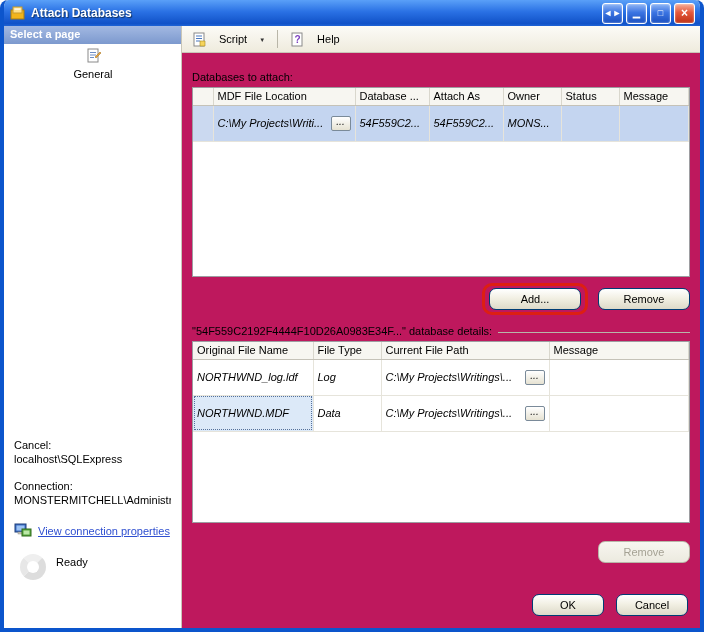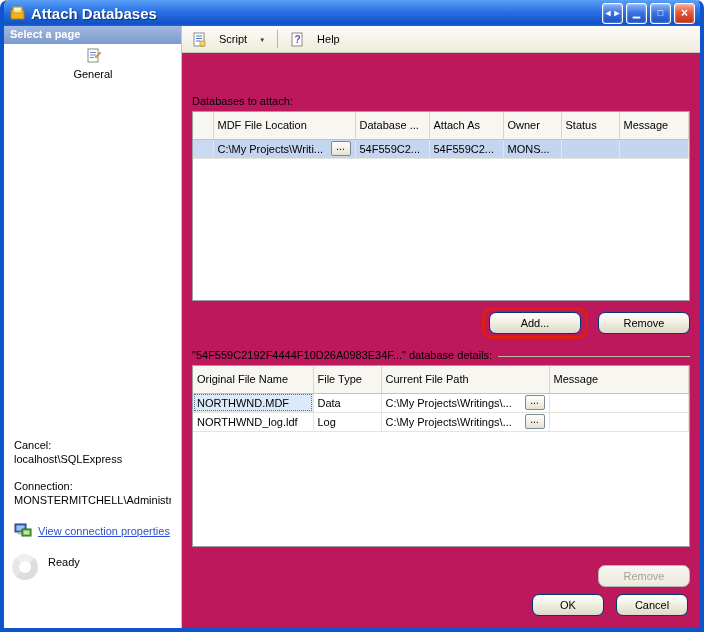--- a/index.html
+++ b/index.html
@@ -21,21 +21,21 @@
   }
   
   .titlebar {
     height:26px; flex:0 0 26px;
     background:linear-gradient(#5AA0F8,#2A71E4 45%,#1152C8 90%,#1E63D6);
     display:flex; align-items:center;
     padding:0 5px 0 6px; gap:5px;
     border-radius:5px 5px 0 0;
   }
   .titlebar .title {
-    color:#fff; font-weight:bold; font-size:15px;
+    color:#fff; font-weight:bold; font-size:12px;
     text-shadow:1px 1px 1px #12315E;
     flex:1; white-space:nowrap; overflow:hidden;
   }
   .tb-btns { display:flex; gap:3px; }
   .tbtn {
     width:21px; height:21px;
     border:1px solid #FFFFFF;
     border-radius:3px;
     background:linear-gradient(#8FB5F5,#3B74E2 45%,#1B50C0);
     color:#fff; font-size:9px; font-weight:bold;
@@ -64,21 +64,21 @@
     white-space:nowrap;
   }
   .general-item { display:flex; align-items:center; gap:5px; padding:4px 4px 4px 5px;flex-direction:column; }
   .sidebar-spacer { flex:1; }
   .conn-block { padding:8px 10px 6px 10px; line-height:14px; }
   .conn-label { margin-top:4px; }
   .conn-value { white-space:nowrap; overflow:hidden; }
   .conn-gap { height:9px; }
   .link-row { display:flex; align-items:center; gap:6px; margin-top:16px; }
   .link { color:#2F4FD0; text-decoration:underline; cursor:pointer; white-space:nowrap; }
-  .progress-block { padding:10px 8px; display:flex; gap:10px; align-items:flex-start; flex:0 0 84px;border-radius:22px; }
+  .progress-block { padding:10px 16px; display:flex; gap:10px; align-items:flex-start; flex:0 0 84px;border-radius:22px; }
   .spinner {
     width:26px; height:26px; border-radius:50%;
     border:7px solid #DDDDDD;
     border-top-color:#EFEFEF; border-left-color:#E7E7E7;
   }
   .progress-status { padding-top:2px; }
   
   .main { flex:1; display:flex; flex-direction:column; min-width:0; }
   .toolbar {
     height:27px; flex:0 0 27px;
@@ -87,43 +87,43 @@
     display:flex; align-items:center;
     padding:0 6px; gap:4px;
   }
   .tool-item { display:flex; align-items:center; gap:12px; padding:2px 4px; border-radius:2px; cursor:default; }
   .tool-sep { width:1px; height:18px; background:#B9B6A8; margin:0 4px; }
   .drop-arrow { font-size:6px; padding-top:2px; color:#333; }
   .content {
     flex:1; display:flex; flex-direction:column;
     padding:18px 10px 10px 10px; min-height:0;
   }
-  .section-label { margin-bottom:4px;margin-top:24px; }
+  .section-label { margin-bottom:4px; }
   
   .table-box {
     background:#fff;
     border:1px solid #9D9DA1;
     overflow:hidden;
   }
   .table-box.attach { height:190px; }
   .table-box.details { height:182px; margin-top:4px; }
   table { width:100%; border-collapse:collapse; table-layout:fixed; font-size:11px; }
   th {
     background:#F7F6F1;
     border-right:1px solid #D9D7CD;
     border-bottom:1px solid #C5C2B8;
     font-weight:normal; text-align:left;
-    padding:2px 4px; height:27px;
+    padding:2px 4px; height:17px;
     white-space:nowrap; overflow:hidden;
   }
   td {
     border-right:1px solid #E6E4DB;
     border-bottom:1px solid #E6E4DB;
-    padding:1px 4px; height:19px;
-    white-space:nowrap; overflow:hidden;
+    padding:10px 4px; height:19px;
+    white-space:nowrap; overflow:hidden;font-style:italic;
   }
   tr.selected td { background:#C4D5F0; }
   td.gutter { background:#ECE9D8; }
   tr.selected td.gutter { background:#CBD9F0; }
   td.focus-cell {
     background:#DCE9F8;
     outline:1px dotted #55719B;
     outline-offset:-2px;
   }
   .cell-flex { display:flex; align-items:center; justify-content:space-between; gap:3px; }
@@ -329,41 +329,41 @@
             <thead>
               <tr>
                 <th>Original File Name</th>
                 <th>File Type</th>
                 <th>Current File Path</th>
                 <th>Message</th>
               </tr>
             </thead>
             <tbody>
               <tr>
+                <td>NORTHWND_log.ldf</td>
+                <td>Log</td>
+                <td>
+                  <span class="cell-flex">
+                    <span class="cell-text">C:\My Projects\Writings\...</span>
+                    <span class="browse-btn">...</span>
+                  </span>
+                </td>
+                <td></td>
+              </tr>
+              <tr>
                 <td class="focus-cell">NORTHWND.MDF</td>
                 <td>Data</td>
                 <td>
                   <span class="cell-flex">
                     <span class="cell-text">C:\My Projects\Writings\...</span>
                     <span class="browse-btn">...</span>
                   </span>
                 </td>
                 <td></td>
               </tr>
-              <tr>
-                <td>NORTHWND_log.ldf</td>
-                <td>Log</td>
-                <td>
-                  <span class="cell-flex">
-                    <span class="cell-text">C:\My Projects\Writings\...</span>
-                    <span class="browse-btn">...</span>
-                  </span>
-                </td>
-                <td></td>
-              </tr>
             </tbody>
           </table>
         </div>
 
         <div class="btn-row remove2-row">
           <button class="xp-btn disabled" disabled="">Remove</button>
         </div>
 
         <div class="footer">
           <button class="xp-btn">OK</button>

